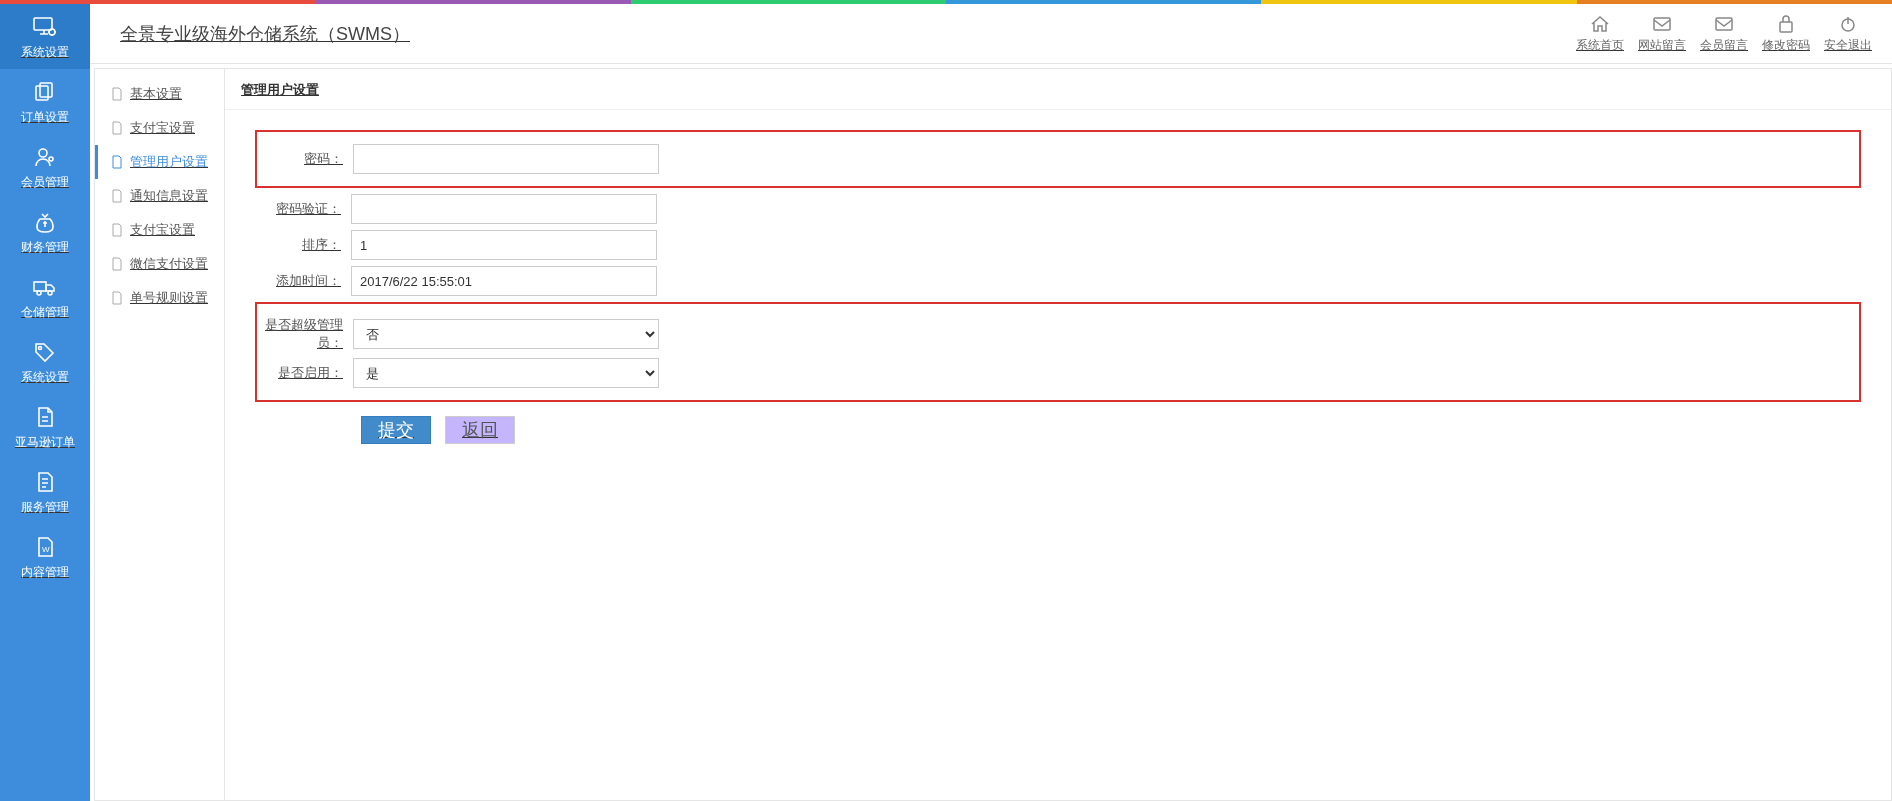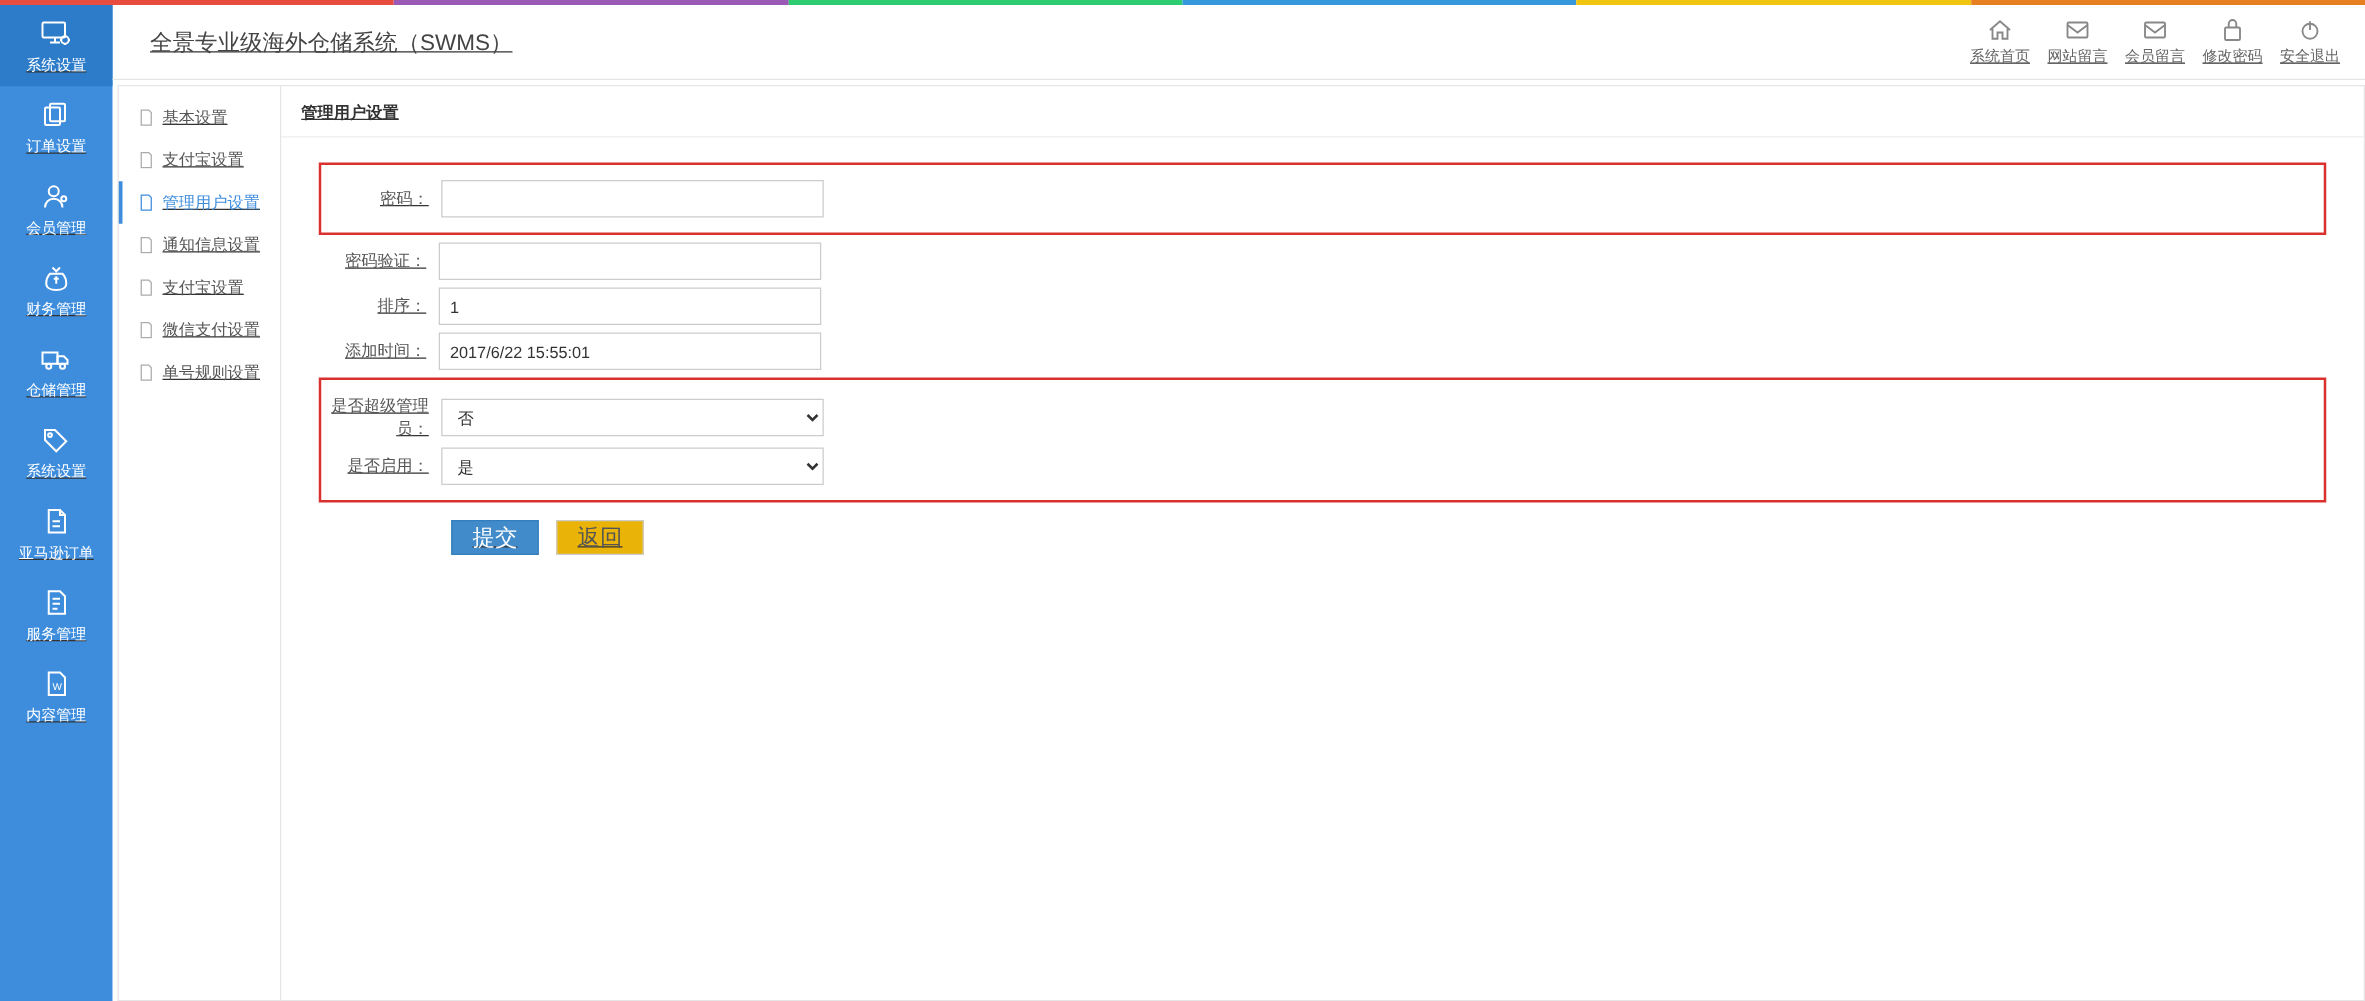--- a/index.html
+++ b/index.html
@@ -118,21 +118,21 @@
 
   .btnrow { margin-top: 14px; margin-left: 106px; display:flex; gap:14px; }
   .btn {
     height: 28px;
     padding: 0 16px;
     font-size:18px;
     border:1px solid #ccc;
     cursor:pointer;
   }
   .btn-primary { background:#428bca; color:#fff; border-color:#357ebd; }
-  .btn-default { background:#eab308; color:#555; }
+  .btn-default { background:#c4b5fd; color:#555; }
 
 </style>
 </head>
 <body>
 
 <div class="topstrip">
   <div class="ts1"></div>
     <div class="ts2"></div>
     <div class="ts3"></div>
     <div class="ts4"></div>

